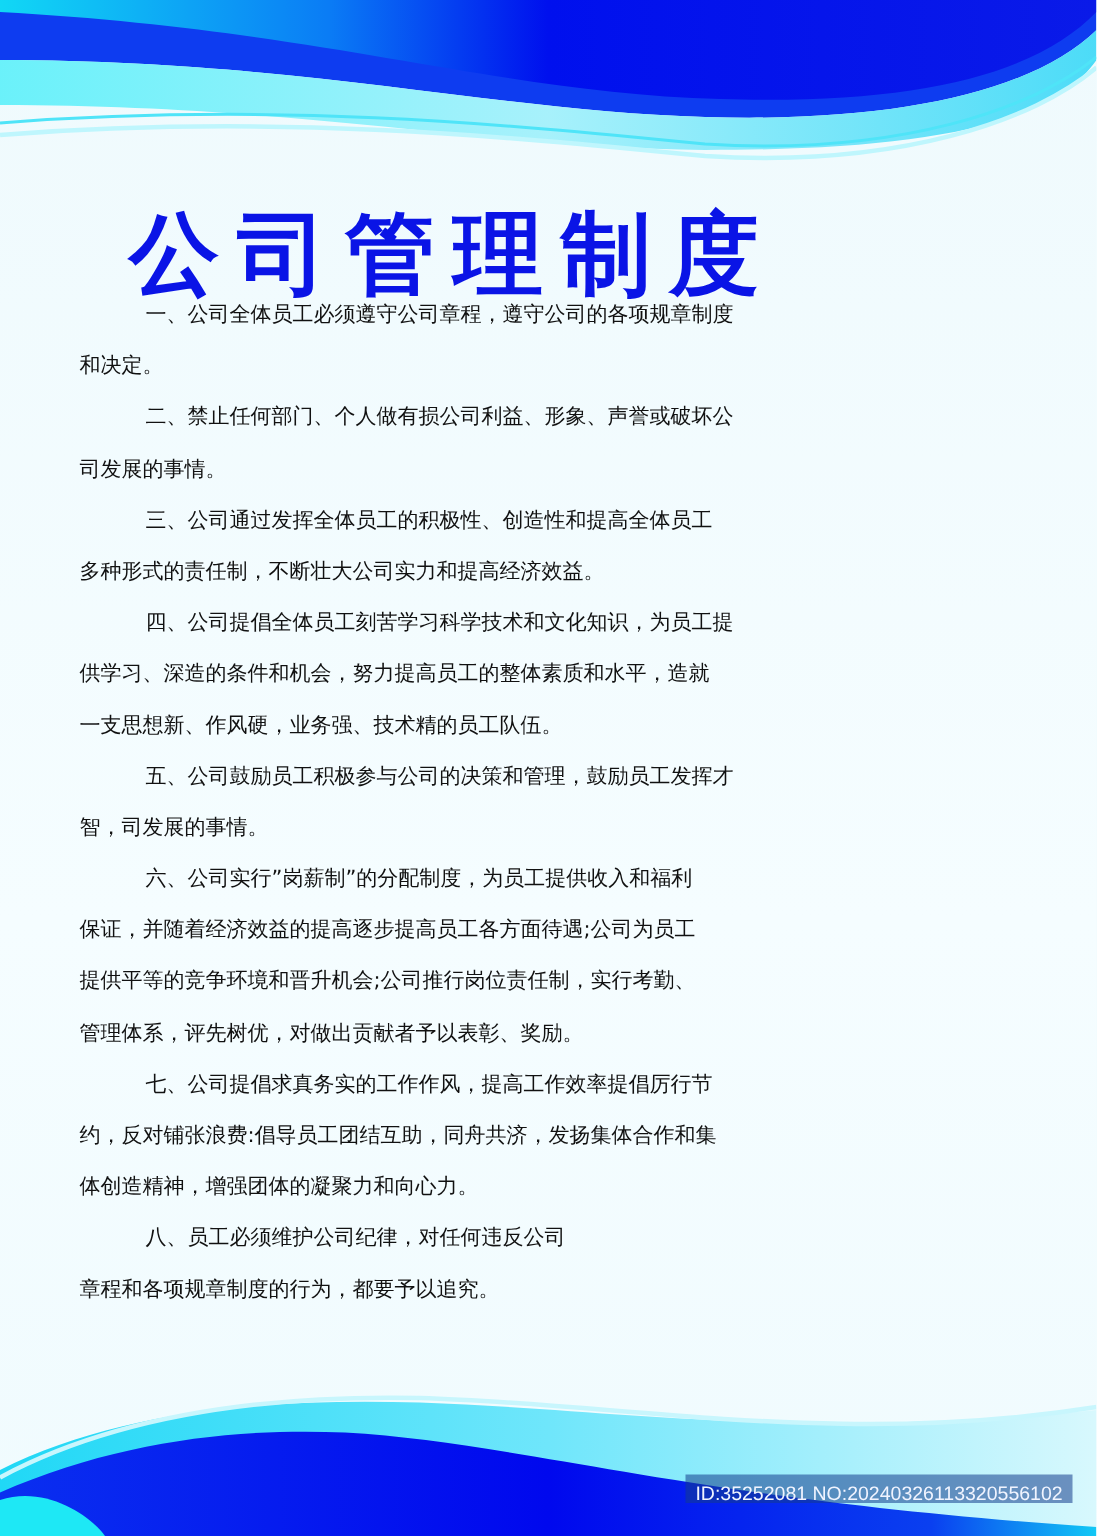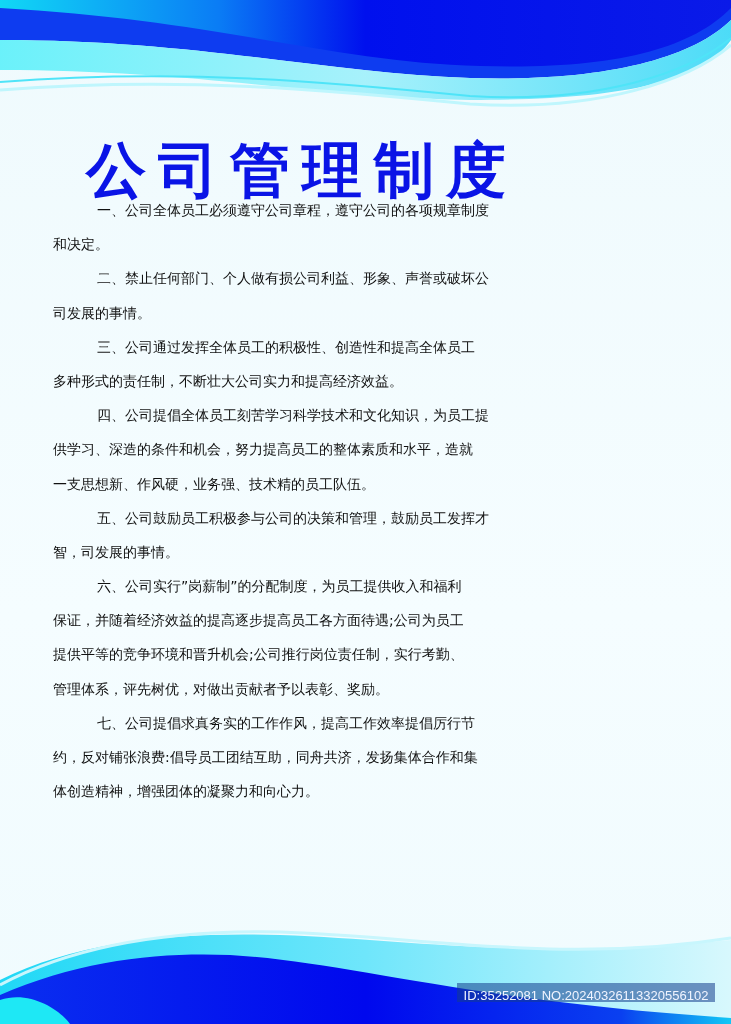--- a/index.html
+++ b/index.html
@@ -68,20 +68,24 @@
     <div class="line ind">六、公司实行”岗薪制”的分配制度，为员工提供收入和福利</div>
     <div class="line">保证，并随着经济效益的提高逐步提高员工各方面待遇;公司为员工</div>
     <div class="line">提供平等的竞争环境和晋升机会;公司推行岗位责任制，实行考勤、</div>
     <div class="line">管理体系，评先树优，对做出贡献者予以表彰、奖励。</div>
   </div>
   <div>
     <div class="line ind">七、公司提倡求真务实的工作作风，提高工作效率提倡厉行节</div>
     <div class="line">约，反对铺张浪费:倡导员工团结互助，同舟共济，发扬集体合作和集</div>
     <div class="line">体创造精神，增强团体的凝聚力和向心力。</div>
   </div>
+  <div>
+    <div class="line ind">八、员工必须维护公司纪律，对任何违反公司</div>
+    <div class="line">章程和各项规章制度的行为，都要予以追究。</div>
+  </div>
 </div>
 
 <svg class="wave" style="top:910px" width="731" height="114" viewBox="0 0 731 114">
   <defs>
     <linearGradient id="bg1" x1="0" x2="1" y1="0" y2="0">
       <stop offset="0" stop-color="#0a2ff0"></stop>
       <stop offset="0.5" stop-color="#0008ee"></stop>
       <stop offset="0.85" stop-color="#0a40f0"></stop>
       <stop offset="1" stop-color="#12c8f5"></stop>
     </linearGradient>

